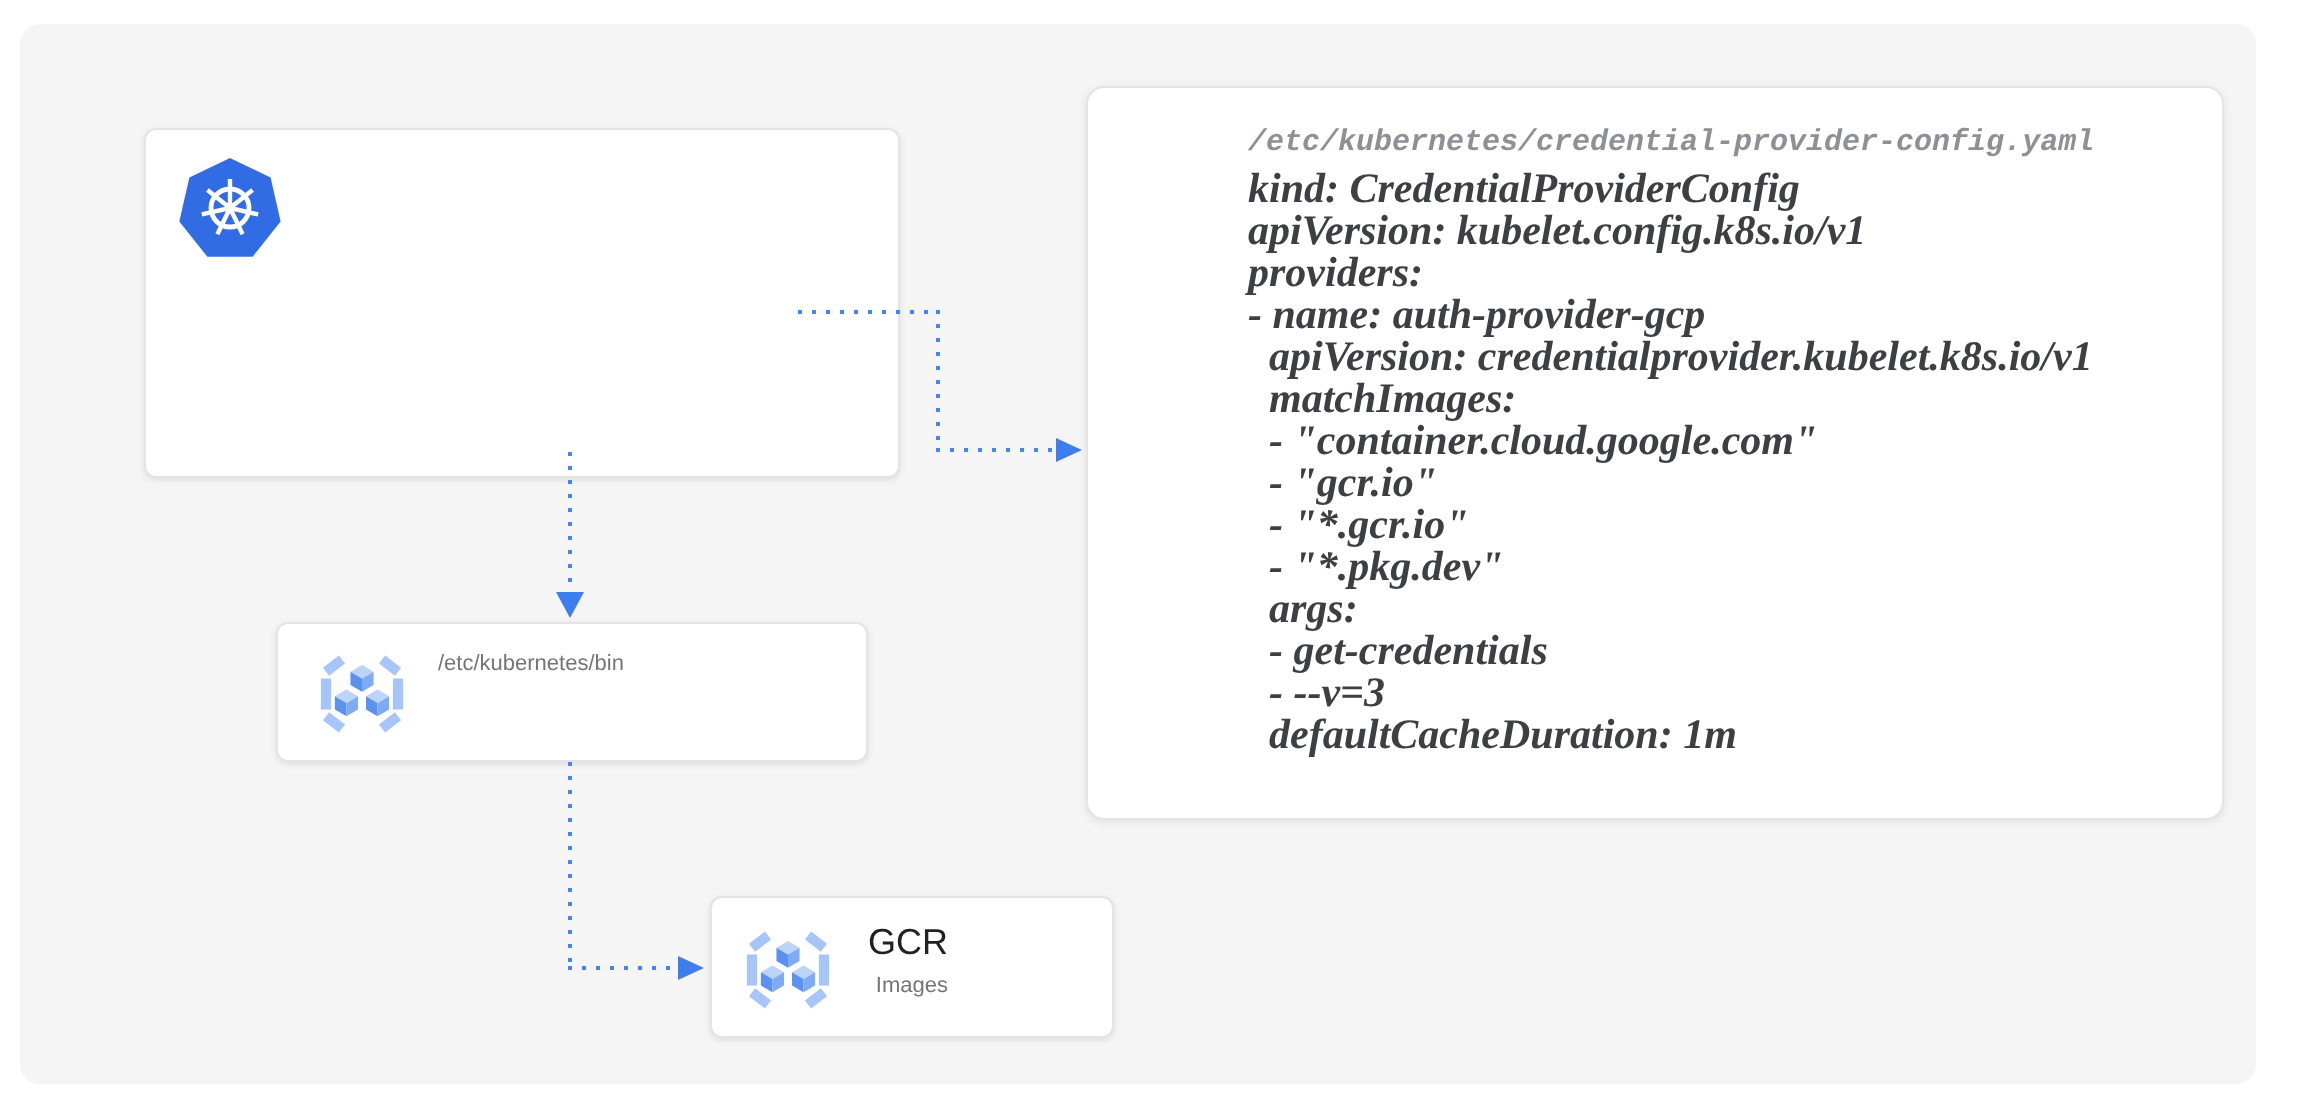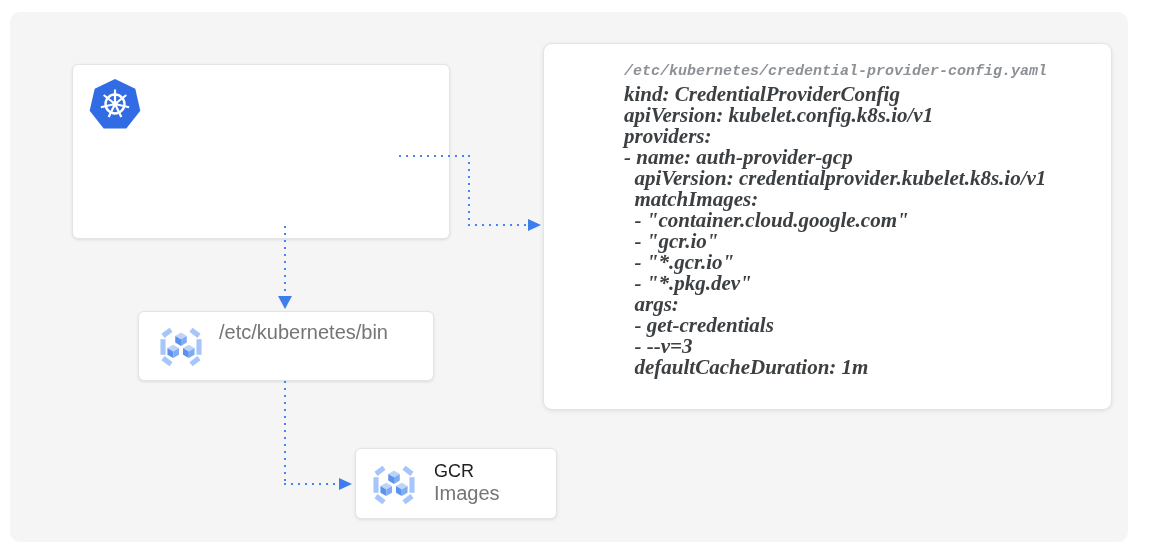--- a/index.html
+++ b/index.html
@@ -33,21 +33,21 @@
   .node-head{position:absolute;left:83px;top:13px;}
   .node-title{font-size:19px;line-height:24px;color:var(--title_text,#212121);}
   .node-sub{font-size:16.5px;line-height:22px;color:var(--muted_text,#757575);}
   .flags{position:absolute;left:82px;top:146px;font-size:16.5px;line-height:25px;color:var(--flag_text,#75787d);white-space:nowrap;}
 
   .reg-icon{position:absolute;left:16px;top:15px;width:52px;height:40px;}
   .card.gcr .reg-icon{left:12px;top:16px;}
   .small-head{position:absolute;left:80px;top:10px;}
   .card.gcr .small-head{left:78px;top:11px;}
   .small-title{font-size:18px;line-height:23px;color:var(--title_text,#212121);}
-  .small-sub{font-size:20px;line-height:21px;color:var(--muted_text,#757575);}
+  .small-sub{font-size:11px;line-height:21px;color:var(--muted_text,#757575);text-align:right;}
 
   .code-path{
     position:absolute;left:80px;top:17px;
     font-family:"Liberation Mono","DejaVu Sans Mono",monospace;
     font-style:italic;font-weight:bold;
     font-size:15px;line-height:21px;
     color:var(--code_path_text,#8d9195);
     white-space:pre;
   }
   .code-body{

